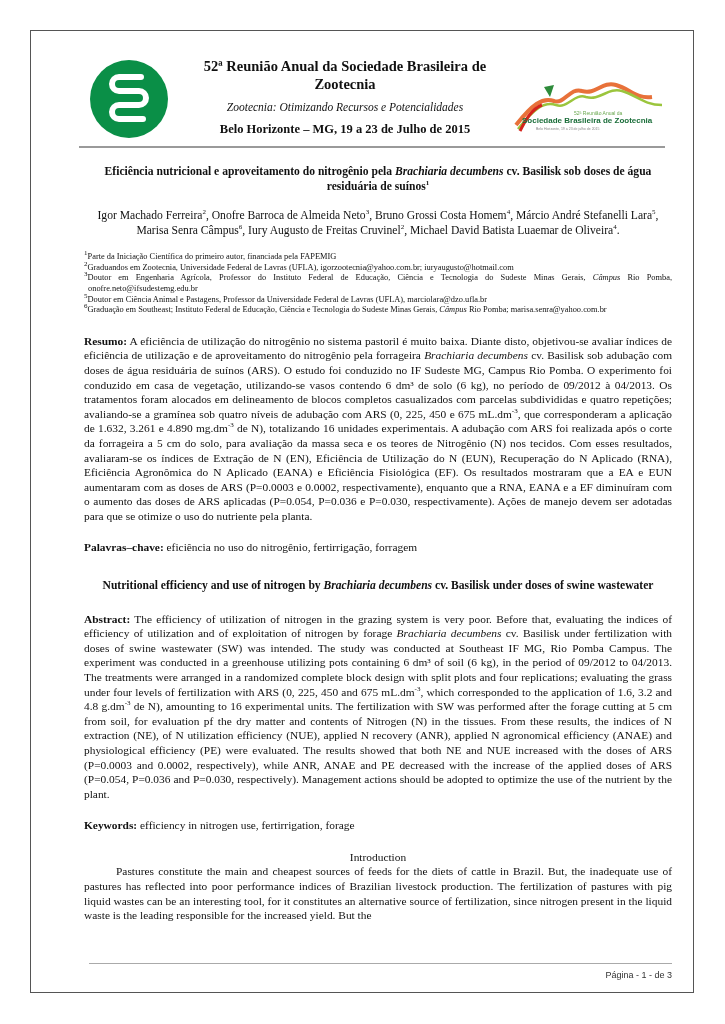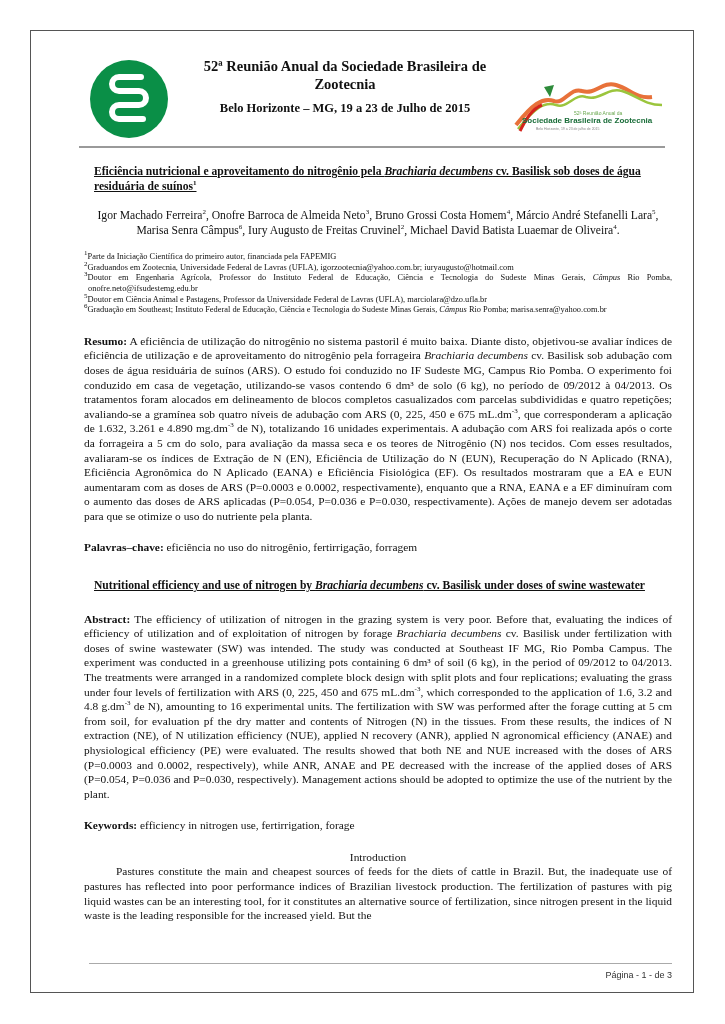--- a/index.html
+++ b/index.html
@@ -11,21 +11,21 @@
   .logo-left { position:absolute; left:29px; top:4px; width:80px; height:80px; }
   .header-text { position:absolute; left:120px; top:2px; width:330px; text-align:center;
                  font-family:"Liberation Serif", serif; }
   .conf-title { font-size:14.5px; font-weight:bold; line-height:18px; margin:0; }
   .conf-subtitle { font-size:11.5px; font-style:italic; margin-top:7px; line-height:14px; }
   .conf-place { font-size:12.5px; font-weight:bold; margin-top:8px; line-height:15px; }
   .logo-right { position:absolute; left:452px; top:20px; width:160px; height:60px; }
   .header-rule { position:absolute; left:79px; top:146px; width:586px; height:2px; background:#9a9a9a; }
 
   .content { position:absolute; left:84px; top:165px; width:588px; font-size:11.4px; line-height:14.6px; }
-  .title { text-align:left; font-weight:bold; font-size:11.6px; line-height:14.5px; margin:0 10px;text-decoration:underline; }
+  .title { text-align:center; font-weight:bold; font-size:11.6px; line-height:14.5px; margin:0 10px; }
   .title .it, .it { font-style:italic; }
   .authors { text-align:center; margin-top:15px; font-size:11.6px; line-height:14.6px; }
   sup { font-size:7px; line-height:0; vertical-align:super; }
   .affils { margin-top:14px; font-size:8.4px; line-height:10.6px; text-align:justify; }
   .affil { padding-left:4px; text-indent:-4px; }
   .abstract { margin-top:18px; text-align:justify; }
   .kw { margin-top:17px; }
   .en-title { margin-top:24px; }
   .section-h { text-align:center; font-weight:normal; margin-top:17px; }
   .indent { text-indent:32px; }
@@ -43,20 +43,21 @@
 <div class="header">
   <svg class="logo-left" viewBox="0 0 80 80">
     <circle cx="40" cy="40" r="39" fill="#0a8f47"></circle>
     <path d="M52 18 H30 a7 7 0 0 0 0 14 H50 a7 7 0 0 1 0 14 H30 a7 7 0 0 0 0 14 H54" fill="none" stroke="#ffffff" stroke-width="6" stroke-linecap="round"></path>
   </svg>
   <div class="header-text">
     <div class="conf-title">
       <div>52ª Reunião Anual da Sociedade Brasileira de</div>
       <div>Zootecnia</div>
     </div>
+    <div class="conf-subtitle">Zootecnia: Otimizando Recursos e Potencialidades</div>
     <div class="conf-place">Belo Horizonte – MG, 19 a 23 de Julho de 2015</div>
   </div>
   <svg class="logo-right" viewBox="0 0 160 60">
     <path d="M4 50 C 20 30, 30 22, 42 26 C 52 30, 58 12, 70 16 C 84 20, 90 6, 104 10 C 118 14, 124 24, 140 22" fill="none" stroke="#e8713a" stroke-width="4"></path>
     <path d="M6 54 C 22 34, 32 26, 44 30 C 56 34, 62 18, 74 22 C 88 26, 96 12, 110 16 C 124 20, 132 30, 150 30" fill="none" stroke="#9bc53d" stroke-width="2.5"></path>
     <path d="M8 56 C 14 44, 20 34, 30 30" fill="none" stroke="#d4241c" stroke-width="3"></path>
     <path d="M32 12 L42 10 L38 22 Z" fill="#2e8b3a"></path>
     <text x="62" y="40" font-size="5" fill="#6aa84f" font-family="Liberation Sans, sans-serif">52ª Reunião Anual da</text>
     <text x="10" y="48" font-size="8" font-weight="bold" fill="#1b6e3a" font-family="Liberation Sans, sans-serif">Sociedade Brasileira de Zootecnia</text>
     <text x="24" y="55" font-size="3.5" fill="#888" font-family="Liberation Sans, sans-serif">Belo Horizonte, 19 a 23 de julho de 2015</text>

